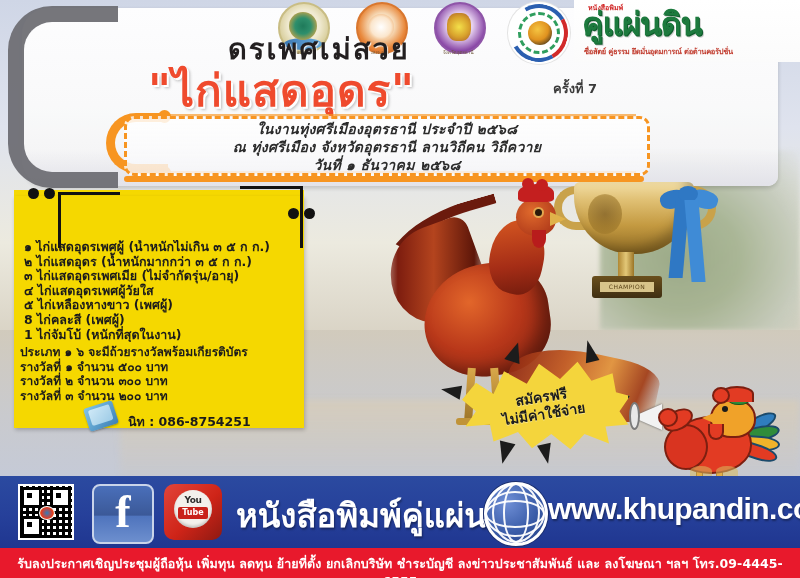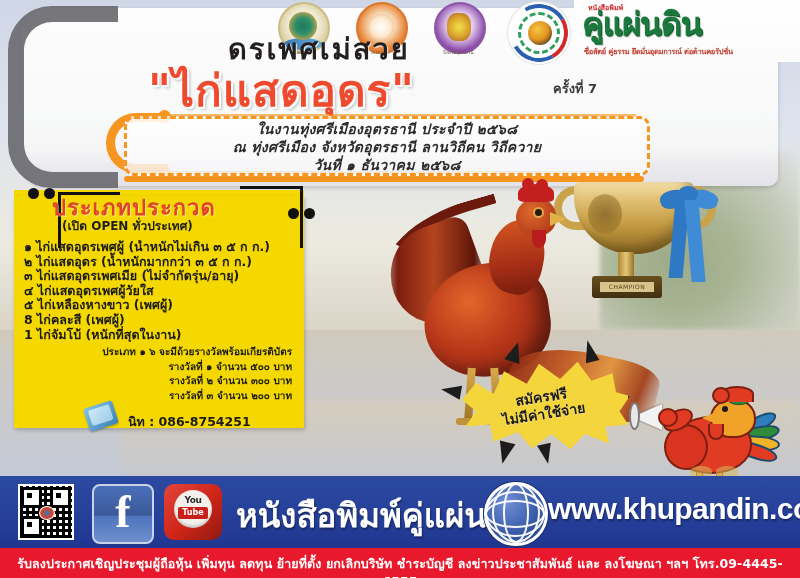--- a/index.html
+++ b/index.html
@@ -119,21 +119,21 @@
   .right-dots .dot{position:absolute;width:11px;height:11px;border-radius:50%;background:#111;}
   .right-dots .d1{left:0px;top:12px;} .right-dots .d2{left:16px;top:12px;}
   .right-frame{position:absolute;left:300px;top:186px;width:3px;height:62px;background:#111;}
   .right-frame-h{position:absolute;left:240px;top:186px;width:63px;height:3px;background:#111;}
 
   .ylist{position:absolute;left:24px;top:240px;width:268px;overflow:hidden;}
   .ylist li{list-style:none;font-size:12.5px;color:#1b1b1b;line-height:14.6px;
      white-space:nowrap;font-weight:bold;}
   .ylist ul{margin:0;padding:0;}
   .ynote{position:absolute;left:20px;top:345px;width:272px;overflow:hidden;}
-  .ynote div{font-size:10px;color:#1b1b1b;line-height:14.6px;white-space:nowrap;font-weight:bold;text-align:right;}
+  .ynote div{font-size:12px;color:#1b1b1b;line-height:14.6px;white-space:nowrap;font-weight:bold;}
   .yphone{position:absolute;left:128px;top:412px;font-size:12.5px;font-weight:bold;color:#1b1b1b;}
   .ytablet{position:absolute;left:86px;top:404px;width:30px;height:24px;border-radius:3px;
      background:linear-gradient(145deg,#7fc4e8,#3d7fb5);transform:rotate(-18deg);
      box-shadow:0 1px 2px rgba(0,0,0,.3);}
   .ytablet::after{content:"";position:absolute;left:4px;top:3px;width:22px;height:16px;
      background:linear-gradient(145deg,#cfe9f7,#9dcbe6);border-radius:2px;}
 
   
   .trophy{position:absolute;left:556px;top:176px;width:190px;height:150px;}
   .tcup{position:absolute;left:18px;top:6px;width:120px;height:72px;
@@ -418,22 +418,20 @@
     <div class="vline"></div>
       <div class="hline"></div>
   </div>
   <div class="right-frame"></div>
   <div class="right-frame-h"></div>
   <div class="right-dots">
     <div class="dot d1"></div>
       <div class="dot d2"></div>
   </div>
 
-  <div class="ytitle">ประเภทประกวด</div>
-  <div class="ysub">(เปิด OPEN ทั่วประเทศ)</div>
 
   <div class="ylist">
     <ul>
       <li>๑  ไก่แสดอุดรเพศผู้ (น้ำหนักไม่เกิน ๓ ๕ ก ก.)</li>
       <li>๒  ไก่แสดอุดร (น้ำหนักมากกว่า ๓ ๕ ก ก.)</li>
       <li>๓  ไก่แสดอุดรเพศเมีย (ไม่จำกัดรุ่น/อายุ)</li>
       <li>๔  ไก่แสดอุดรเพศผู้วัยใส</li>
       <li>๕  ไก่เหลืองหางขาว (เพศผู้)</li>
       <li>8  ไก่คละสี (เพศผู้)</li>
       <li>1  ไก่จัมโบ้ (หนักที่สุดในงาน)</li>

